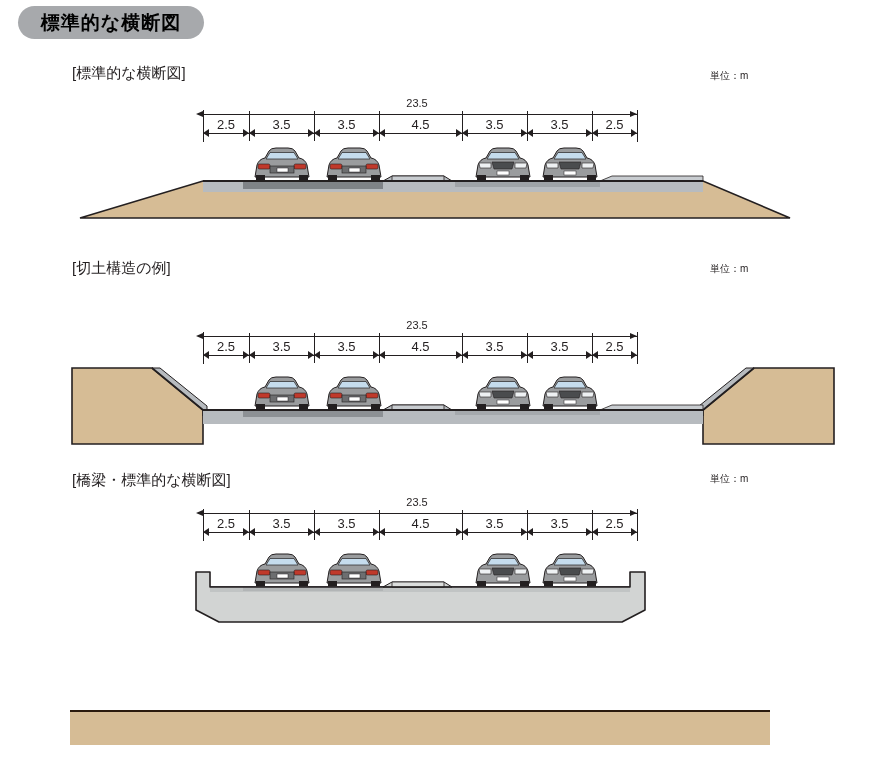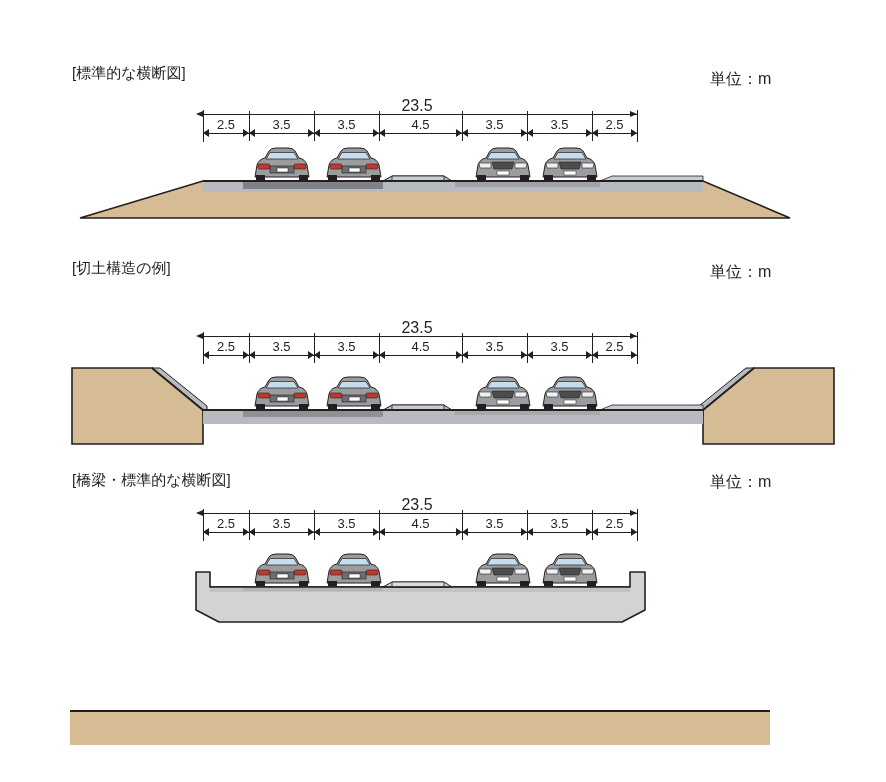--- a/index.html
+++ b/index.html
@@ -44,40 +44,40 @@
   
   .section-label {
     position: absolute;
     font-size: 15px;
     color: #231f20;
     white-space: nowrap;
     line-height: 1;
   }
   .unit-label {
     position: absolute;
-    font-size: 16px;
+    font-size: 10px;
     color: #231f20;
     white-space: nowrap;
     line-height: 1;
   }
 
   
   .dim-block {
     position: absolute;
     left: 196px;
     width: 450px;
     height: 46px;
   }
   .dim-total-label {
     position: absolute;
     left: 0;
     top: 0;
     width: 442px;
     text-align: center;
-    font-size: 16px;
+    font-size: 11px;
     line-height: 1;
     color: #231f20;
   }
   .dim-total-line {
     position: absolute;
     left: 7px;
     top: 16px;
     width: 434px;
     height: 1px;
     background: #231f20;
@@ -156,20 +156,23 @@
     color: #231f20;
     white-space: nowrap;
     line-height: 1;
   }
 </style>
 </head>
 <body>
 
 <div id="page">
 
+  <div id="title-pill">
+    <span class="title-text">標準的な横断図</span>
+  </div>
 
   <div class="section-label" style="left:72px; top:65px;">[標準的な横断図]</div>
   <div class="unit-label" style="left:710px; top:71px;">単位：m</div>
 
   <div class="dim-block" style="top:98px;">
     <div class="dim-total-label">23.5</div>
     <div class="dim-total-line"></div>
     <div class="arrow-end left" style="left:0px;   top:12.5px;"></div>
     <div class="arrow-end right" style="left:434px; top:12.5px;"></div>
     <div class="dim-seg-line"></div>

